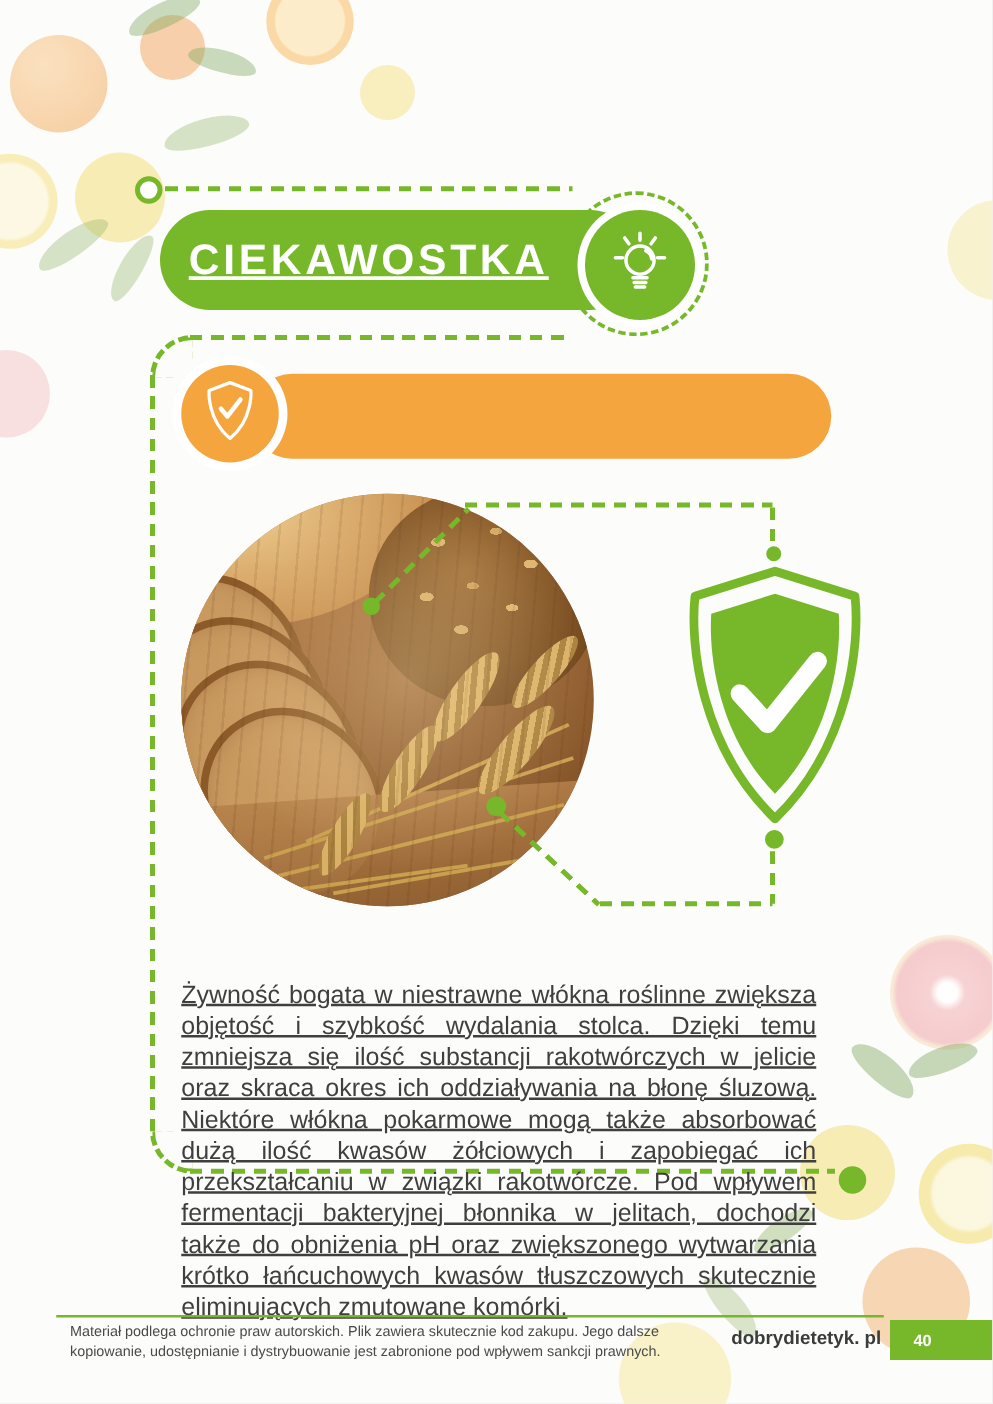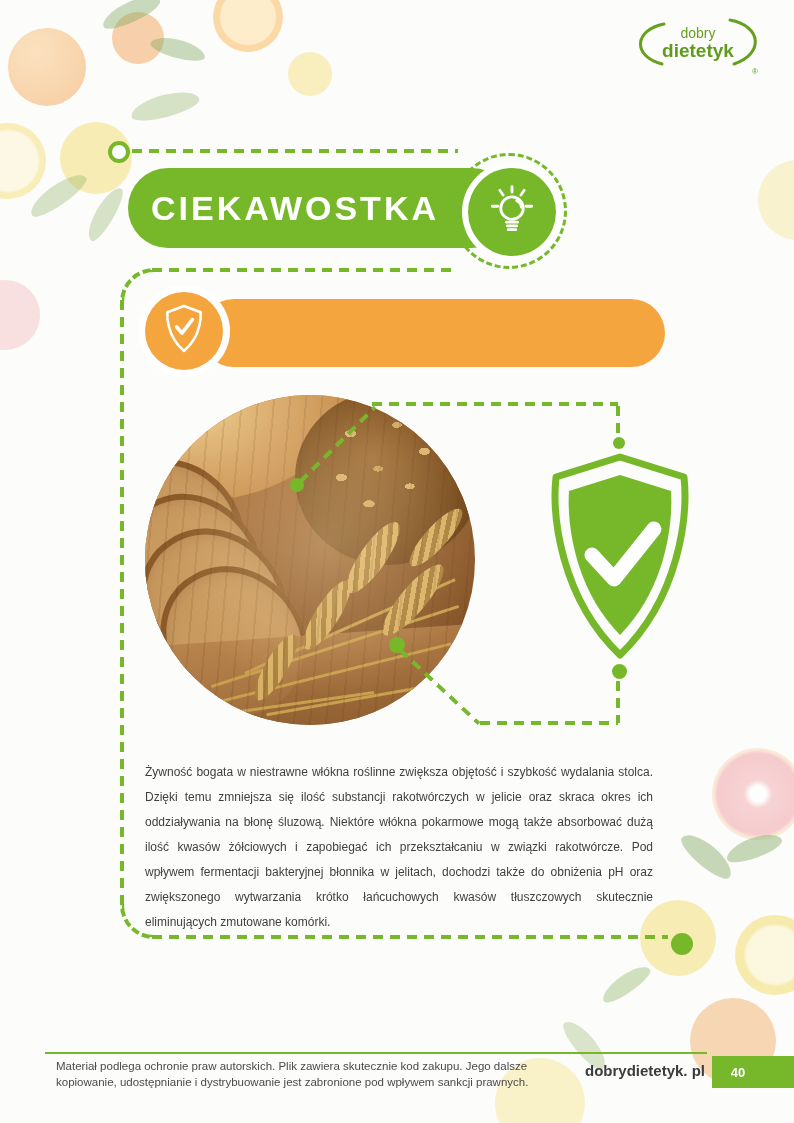--- a/index.html
+++ b/index.html
@@ -21,21 +21,21 @@
   .dash-h{position:absolute;height:4px;z-index:1;
     background:repeating-linear-gradient(90deg,var(--green) 0 10px,transparent 10px 17px);}
   .dash-v{position:absolute;width:4px;z-index:1;
     background:repeating-linear-gradient(180deg,var(--green) 0 10px,transparent 10px 17px);}
   .dot{position:absolute;background:var(--green);border-radius:50%;z-index:6;}
   .corner{position:absolute;z-index:1;}
 
   
   .pill{position:absolute;z-index:2;}
   .label{position:absolute;display:flex;align-items:center;justify-content:center;
-    color:#fff;font-weight:800;white-space:nowrap;z-index:5;}
+    color:#fff;font-weight:800;white-space:nowrap;z-index:5;text-decoration:underline;}
   .icon-ring{position:absolute;background:#fff;border-radius:50%;z-index:3;}
   .icon-circle{position:absolute;border-radius:50%;z-index:4;display:flex;align-items:center;justify-content:center;}
 
   
   .photo{position:absolute;left:145px;top:395px;width:330px;height:330px;border-radius:50%;
     overflow:hidden;z-index:2;background:linear-gradient(150deg,#c08a4e,#9a6434 45%,#7a4c22);}
   .photo .grain{position:absolute;inset:0;
     background:repeating-linear-gradient(95deg,rgba(80,40,12,.18) 0 2px,transparent 2px 16px);opacity:.6;}
   .photo .glow{position:absolute;inset:0;
     background:radial-gradient(circle at 55% 45%,rgba(255,230,180,.35),transparent 60%);}
@@ -60,22 +60,22 @@
     background:linear-gradient(#b5804a,#8a5a2c);transform:rotate(-4deg);opacity:.85;}
 
   
   .footer-line{position:absolute;left:45px;top:1052px;width:662px;height:2px;background:var(--green);z-index:2;}
   .copyright{position:absolute;left:56px;top:1059px;z-index:2;font-size:11.5px;line-height:15.5px;color:#4a4a4a;}
   .website{position:absolute;left:500px;top:1062px;width:205px;text-align:right;z-index:2;
     font-weight:700;font-size:15px;color:#3b3b3b;}
   .pagebox{position:absolute;top:1056px;height:32px;background:var(--green);z-index:2;
     display:flex;align-items:center;justify-content:center;color:#fff;font-size:13px;font-weight:700;}
 
-  .paragraph{position:absolute;left:145px;top:760px;width:508px;z-index:2;
-    font-size:12px;line-height:25px;color:var(--ink);text-align:justify;}
+  .paragraph{position:absolute;left:145px;top:784px;width:508px;z-index:2;
+    font-size:20px;line-height:25px;color:var(--ink);text-align:justify;text-decoration:underline;}
 </style>
 </head>
 <body>
 
 <div class="page">
 
   <div>
     <div class="deco circ" style="left:8px;top:28px;width:78px;height:78px;background:radial-gradient(circle at 35% 30%,#f9c078,#ef9330);opacity:.45;"></div>
     <div class="deco circ" style="left:112px;top:12px;width:52px;height:52px;background:#ef8f35;opacity:.4;"></div>
     <div class="deco leaf" style="left:100px;top:2px;width:62px;height:20px;transform:rotate(-25deg);opacity:.4;background:#7aa85c;"></div>
@@ -93,29 +93,20 @@
     <div class="deco leaf" style="left:676px;top:845px;width:62px;height:22px;transform:rotate(40deg);opacity:.45;background:#86ab63;"></div>
     <div class="deco leaf" style="left:725px;top:838px;width:58px;height:20px;transform:rotate(-20deg);opacity:.45;background:#86ab63;"></div>
     <div class="deco circ" style="left:640px;top:900px;width:76px;height:76px;background:#f2dc6e;opacity:.5;"></div>
     <div class="deco circ" style="left:735px;top:915px;width:80px;height:80px;background:radial-gradient(circle,#fbf2c2 50%,#f0d95f 56%);opacity:.5;"></div>
     <div class="deco circ" style="left:690px;top:998px;width:86px;height:86px;background:#f2a95c;opacity:.45;"></div>
     <div class="deco leaf" style="left:598px;top:975px;width:56px;height:18px;transform:rotate(-35deg);opacity:.4;"></div>
     <div class="deco circ" style="left:495px;top:1058px;width:90px;height:90px;background:#f5e37c;opacity:.4;"></div>
     <div class="deco leaf" style="left:555px;top:1035px;width:60px;height:20px;transform:rotate(50deg);opacity:.35;background:#9cb86f;"></div>
   </div>
 
-  <div style="position:absolute;left:628px;top:12px;width:140px;height:68px;z-index:2;">
-    <svg width="140" height="68" viewBox="0 0 140 68">
-      <path d="M36,12 C6,18 4,44 34,52" fill="none" stroke="#66a01e" stroke-width="3" stroke-linecap="round"></path>
-      <path d="M102,8 C134,14 136,42 106,52" fill="none" stroke="#66a01e" stroke-width="3" stroke-linecap="round"></path>
-      <text x="70" y="26" text-anchor="middle" font-size="14" fill="#66a01e" font-family="Liberation Sans, sans-serif">dobry</text>
-      <text x="70" y="45" text-anchor="middle" font-size="19" font-weight="bold" fill="#5f9c1c" font-family="Liberation Sans, sans-serif">dietetyk</text>
-      <text x="124" y="62" font-size="8" fill="#66a01e" font-family="Liberation Sans, sans-serif">®</text>
-    </svg>
-  </div>
 
   <div style="position:absolute;left:108px;top:141px;width:22px;height:22px;border:4px solid var(--green);border-radius:50%;background:#fff;z-index:1;"></div>
   <div class="dash-h" style="left:132px;top:149px;width:326px;"></div>
   <div style="position:absolute;left:451px;top:153px;width:116px;height:116px;border:3px dashed var(--green);border-radius:50%;z-index:1;"></div>
 
   <div class="pill" style="left:128px;top:168px;width:384px;height:80px;border-radius:40px;background:var(--green);"></div>
   <div class="label" style="left:128px;top:168px;width:334px;height:80px;font-size:34px;letter-spacing:3px;">CIEKAWOSTKA</div>
   <div class="icon-ring" style="left:462px;top:162px;width:100px;height:100px;"></div>
   <div class="icon-circle" style="left:468px;top:168px;width:88px;height:88px;background:var(--green);">
     <span>

